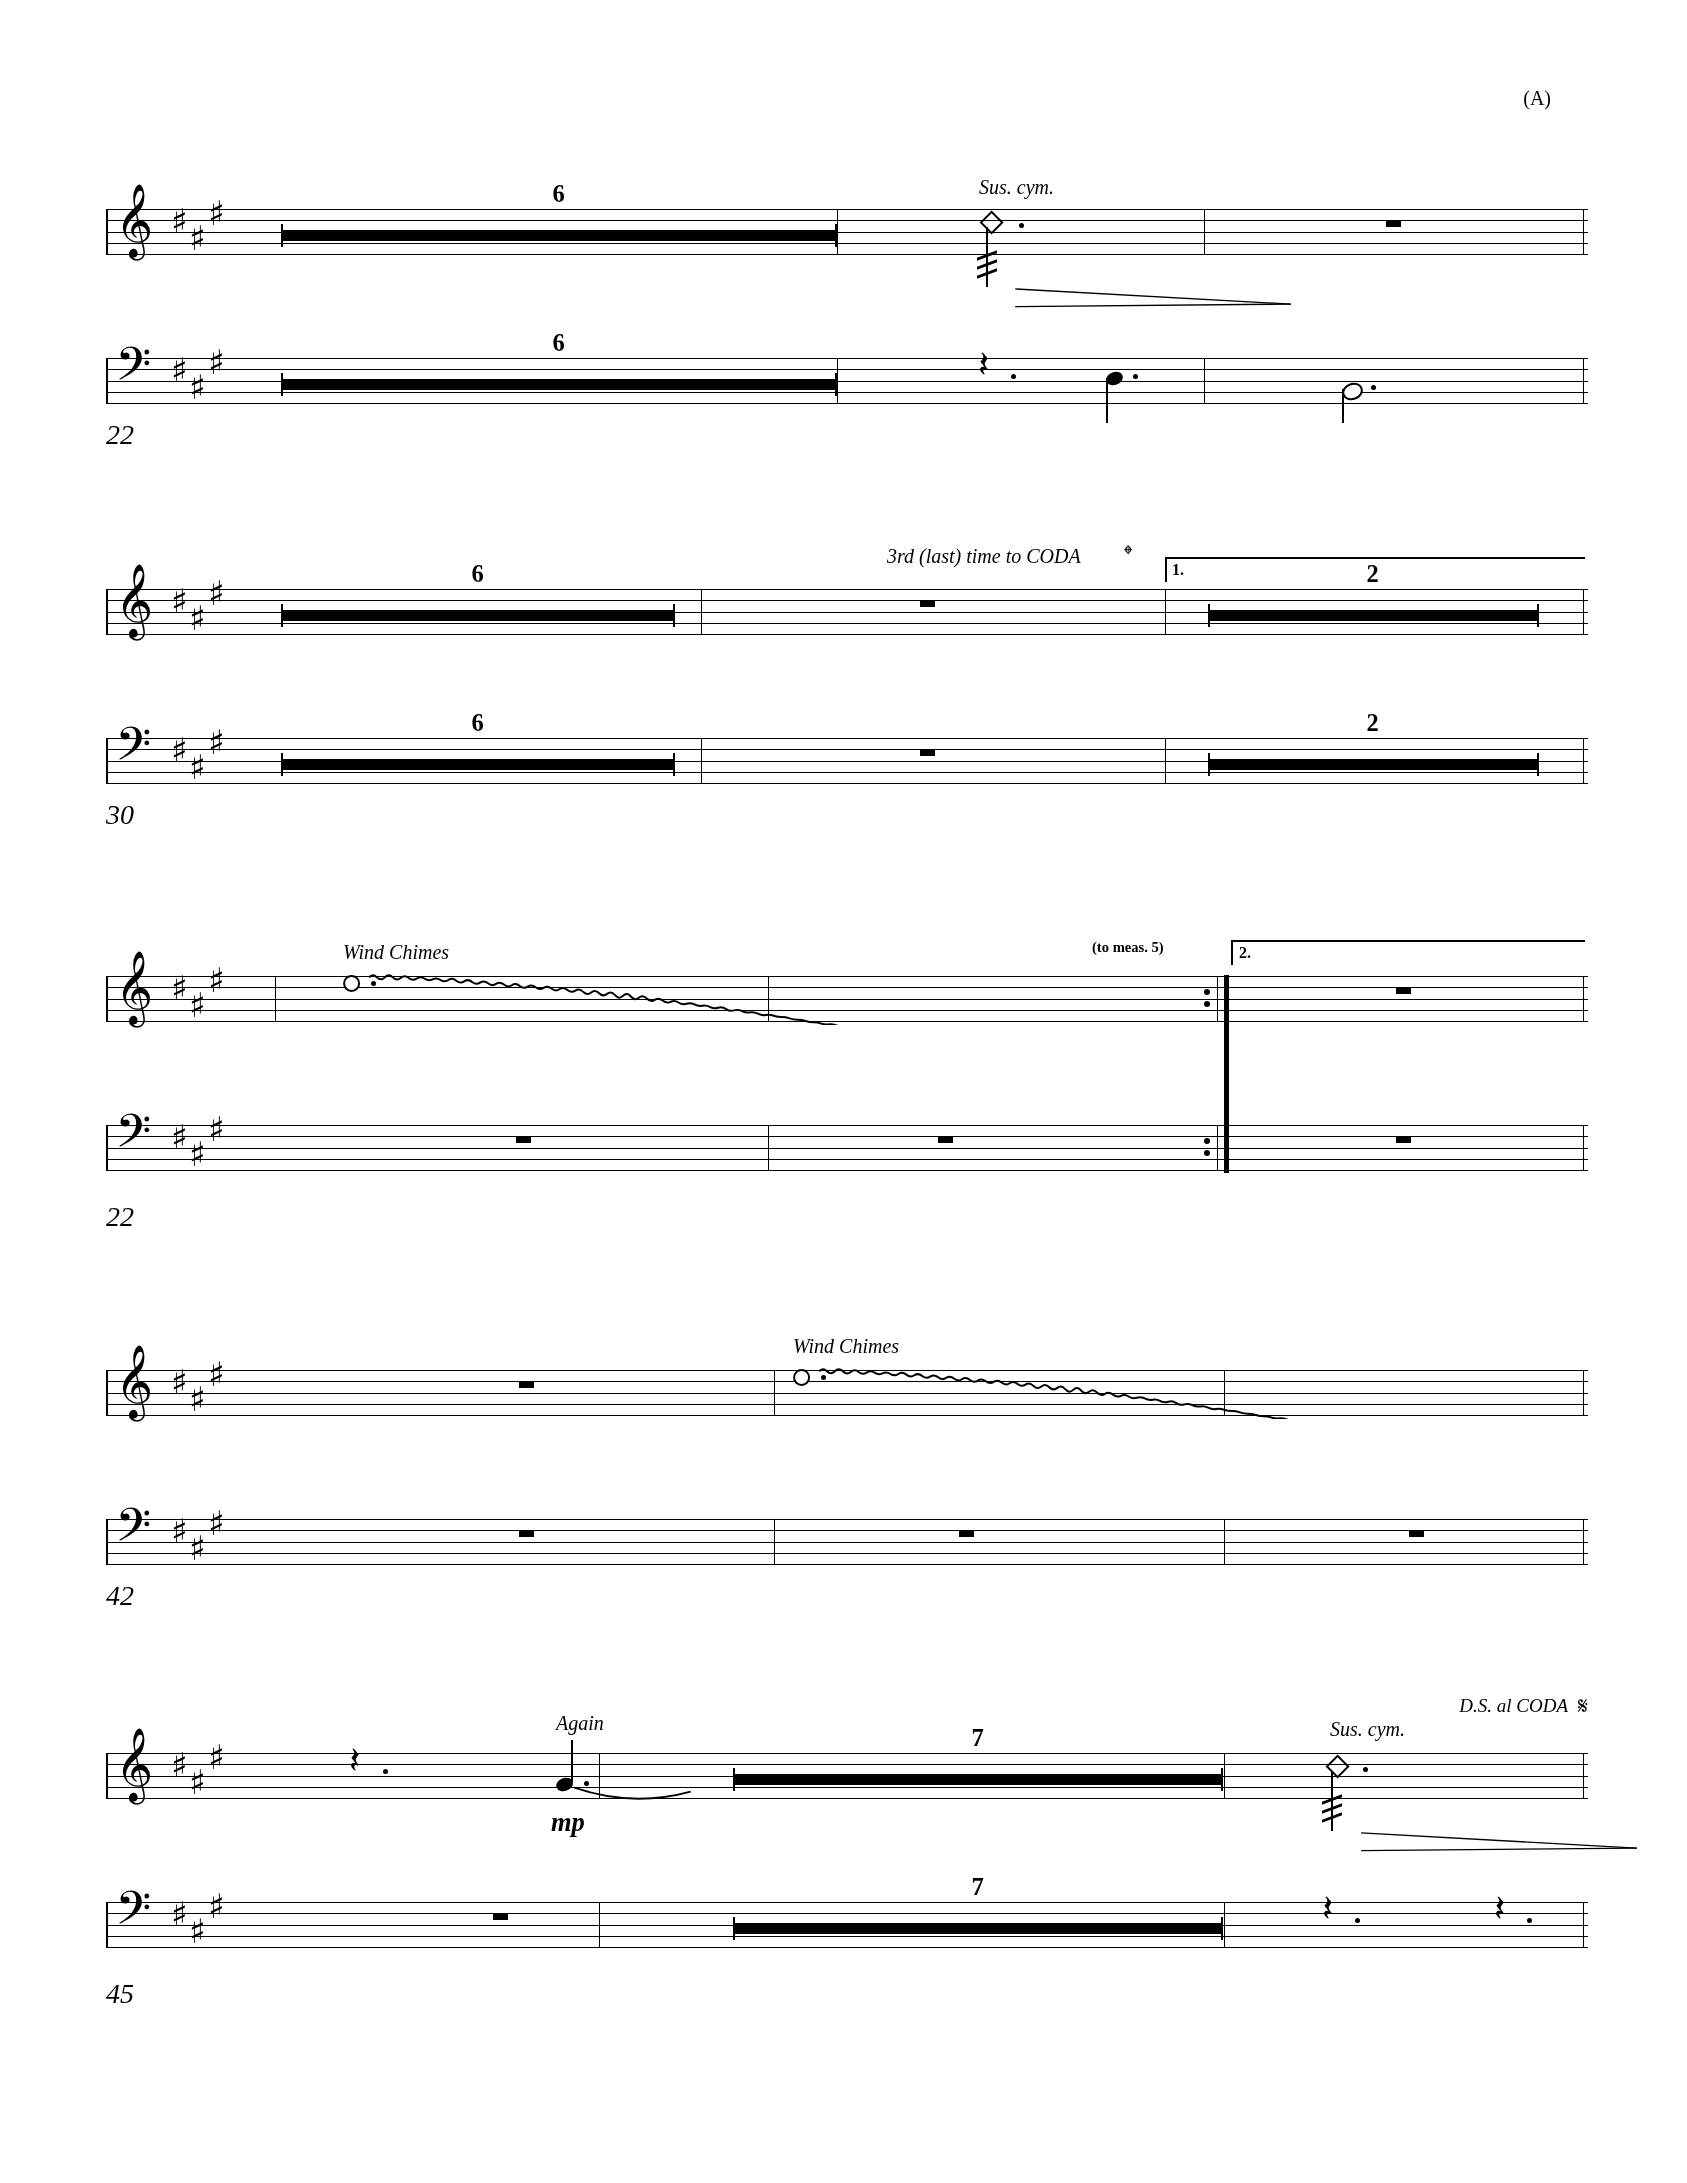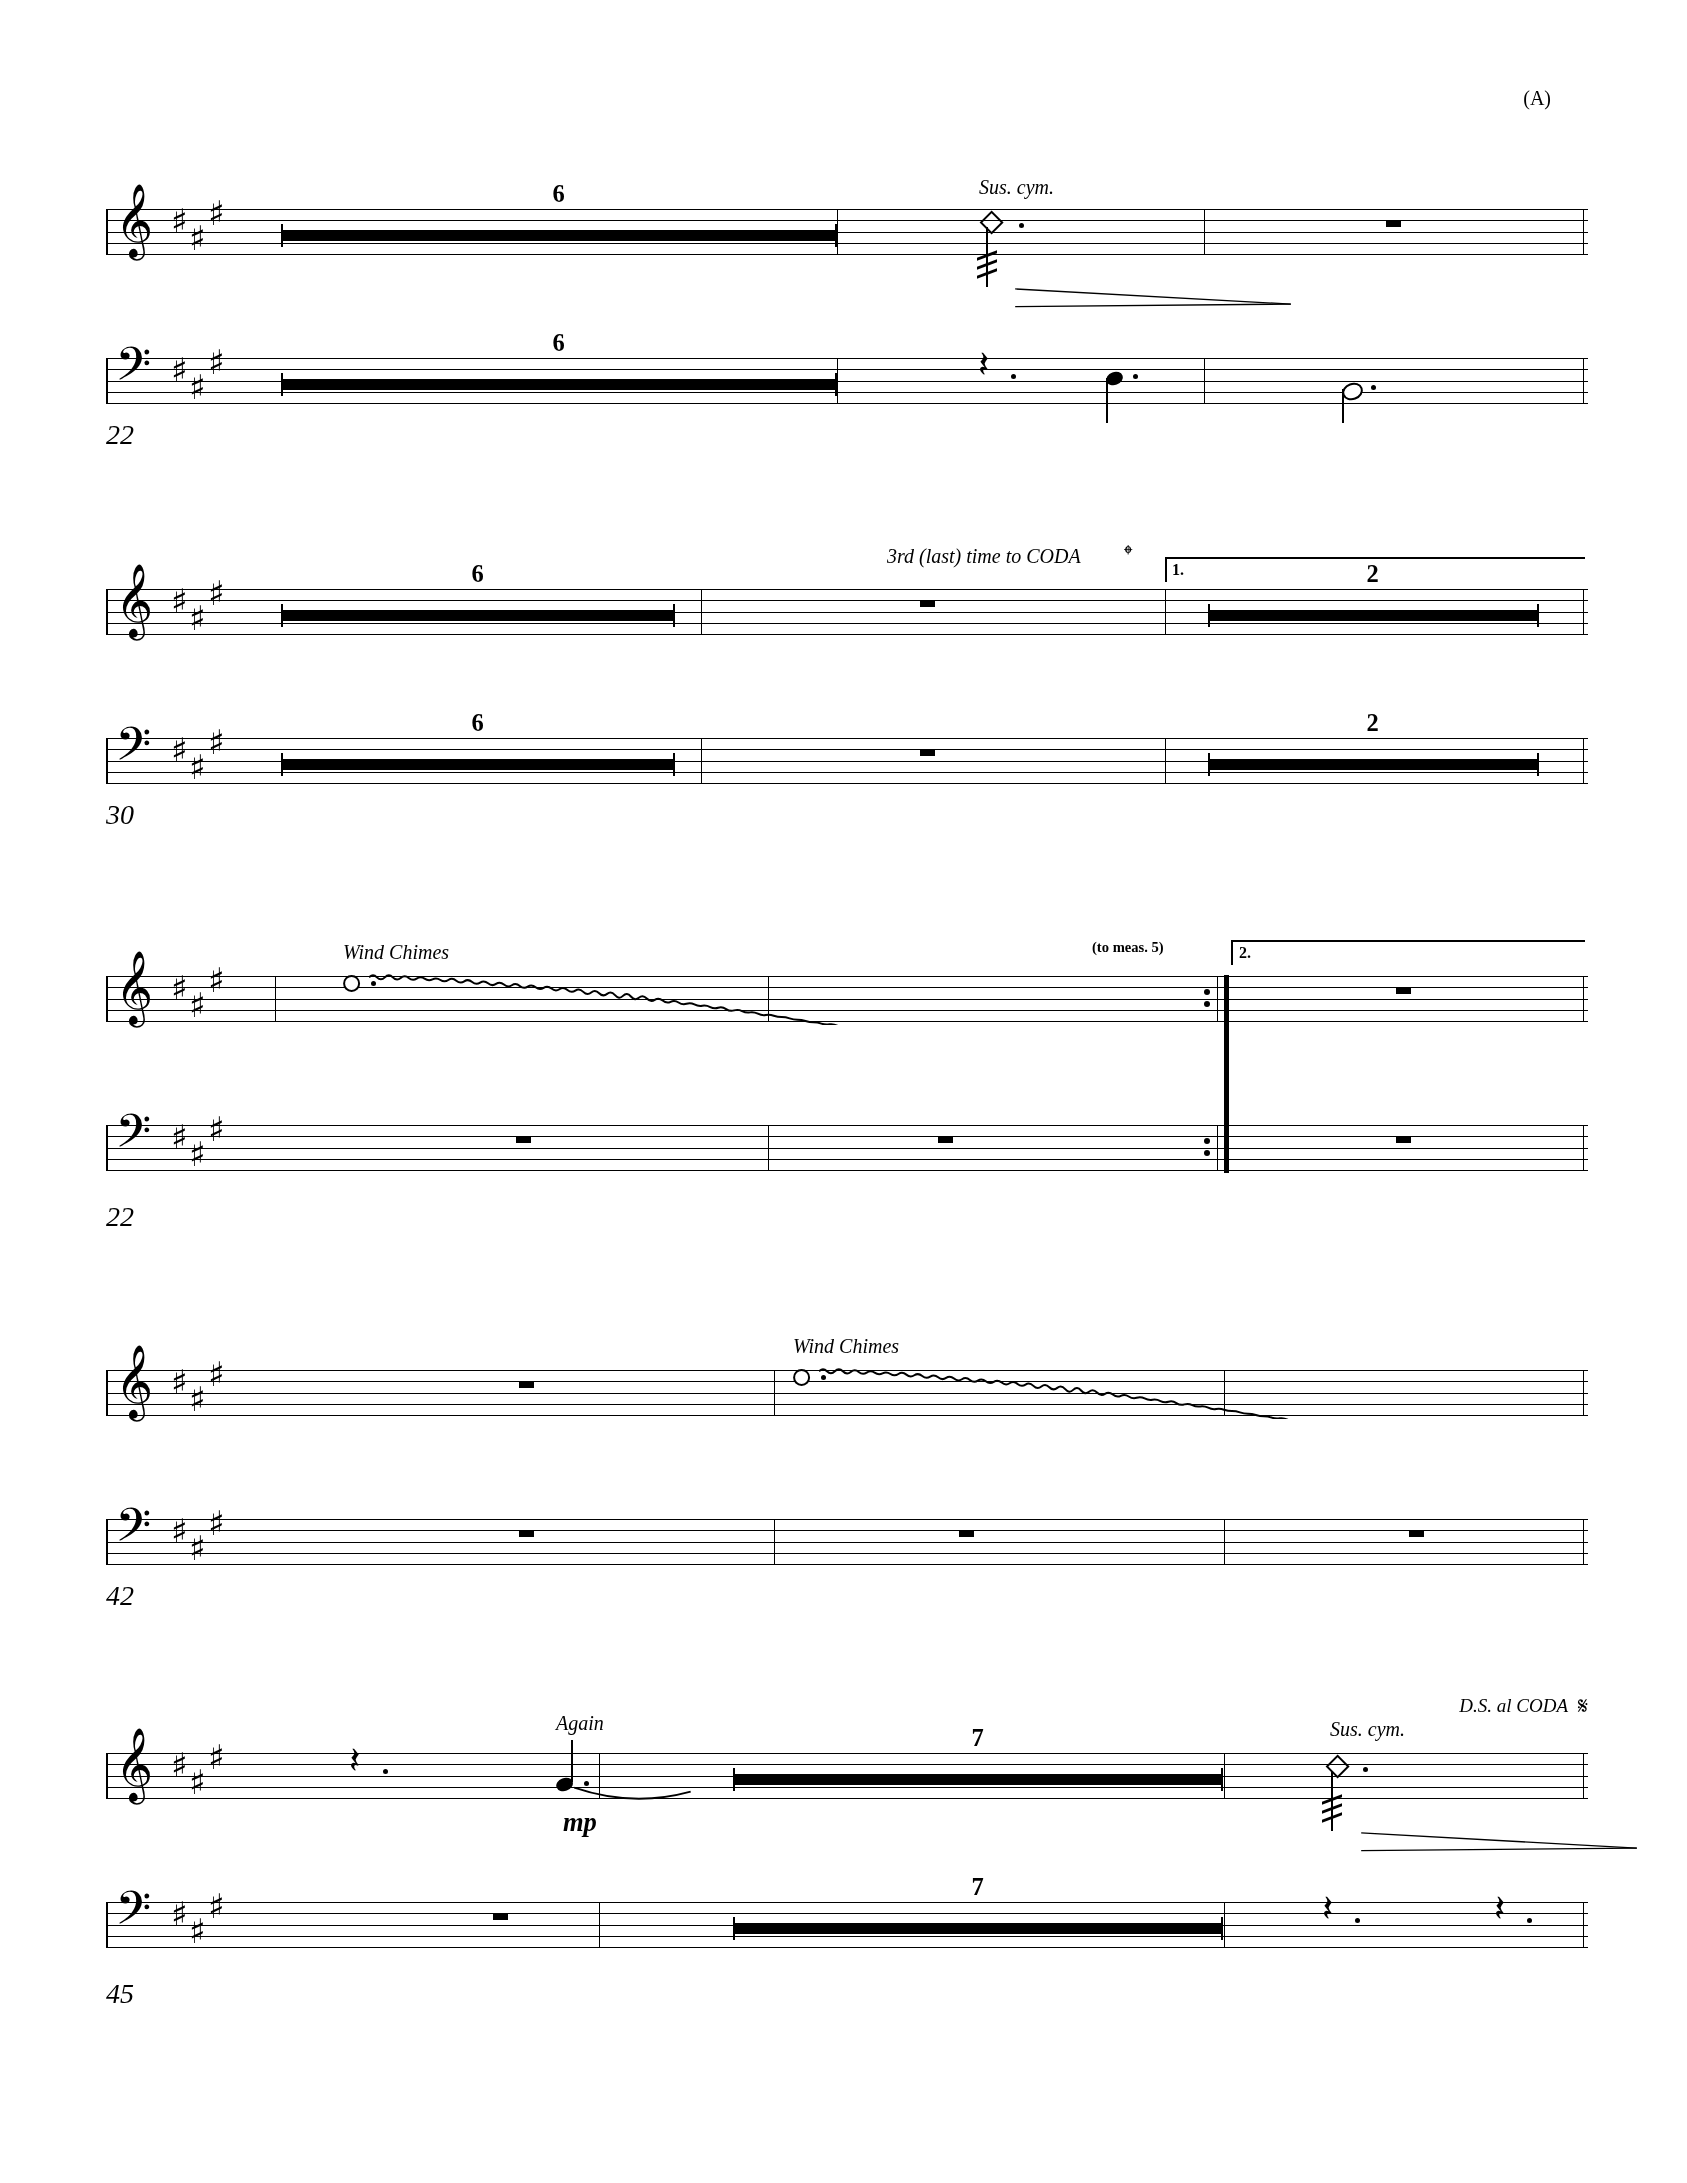--- a/index.html
+++ b/index.html
@@ -591,21 +591,21 @@
     <div class="barline" style="left:1477px; top:20px; height:46px;"></div>
     <div class="barline" style="left:1477px; top:169px; height:46px;"></div>
 
     <div class="rest-glyph" style="left:243px; top:9.3px;">𝄽</div>
     <div class="dot" style="left:277px; top:36px;"></div>
 
     <div class="mark-italic" style="left:450px; top:-21px;">Again</div>
     <div class="notehead" style="left:450px; top:45px;"></div>
     <div class="dot" style="left:478px; top:48px;"></div>
     <div class="stem" style="left:465px; top:6.6px; height:42px;"></div>
-    <div class="dynamic" style="left:457px; top:74px;">mp</div>
+    <div class="dynamic" style="left:445px; top:74px;">mp</div>
     <div class="tie" style="left:467px; top:52px; width:119px; height:22.5px;">
       <svg width="119" height="22.5" viewBox="0 0 180 34">
         <path d="M2,4 Q90,34 178,10" fill="none" stroke="#000" stroke-width="3"></path>
       </svg>
     </div>
 
     <div class="wrest" style="left:387px; top:180px;"></div>
 
     <div class="mmrest" style="left:627px; top:41px; width:490px;">
       <div class="cap-l"></div>

